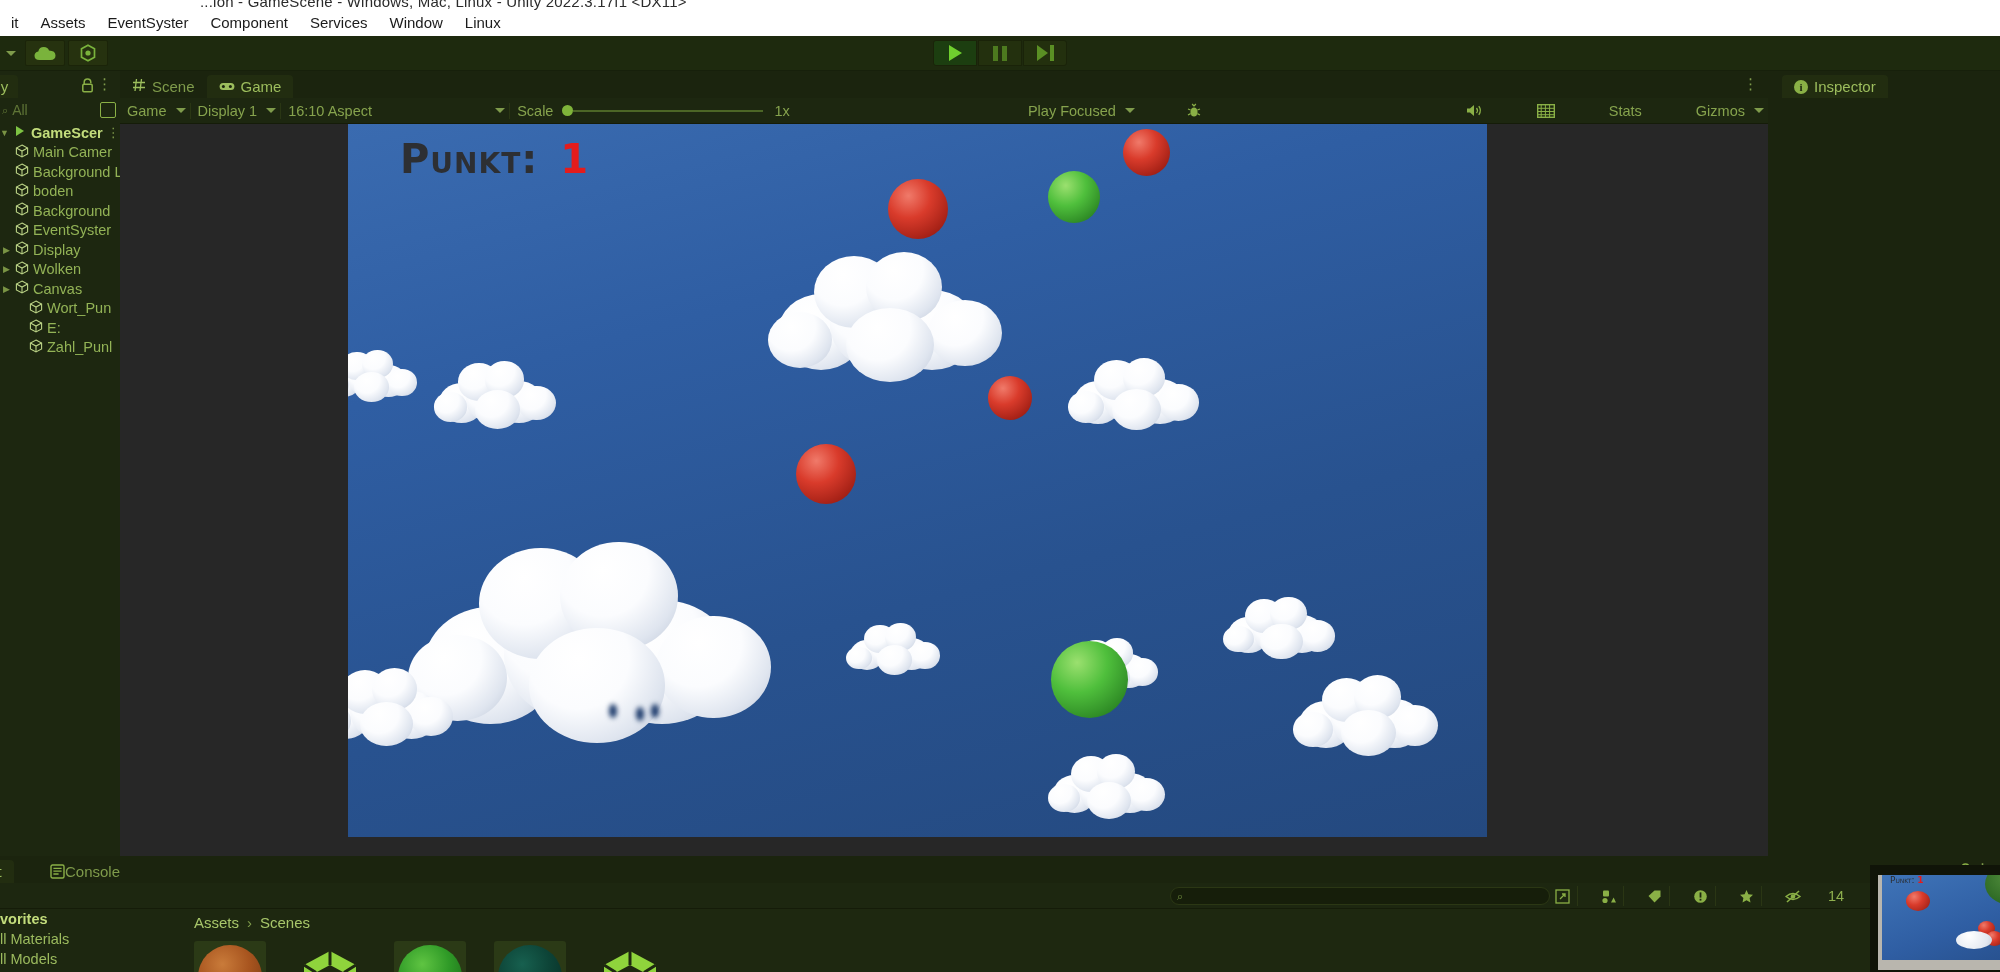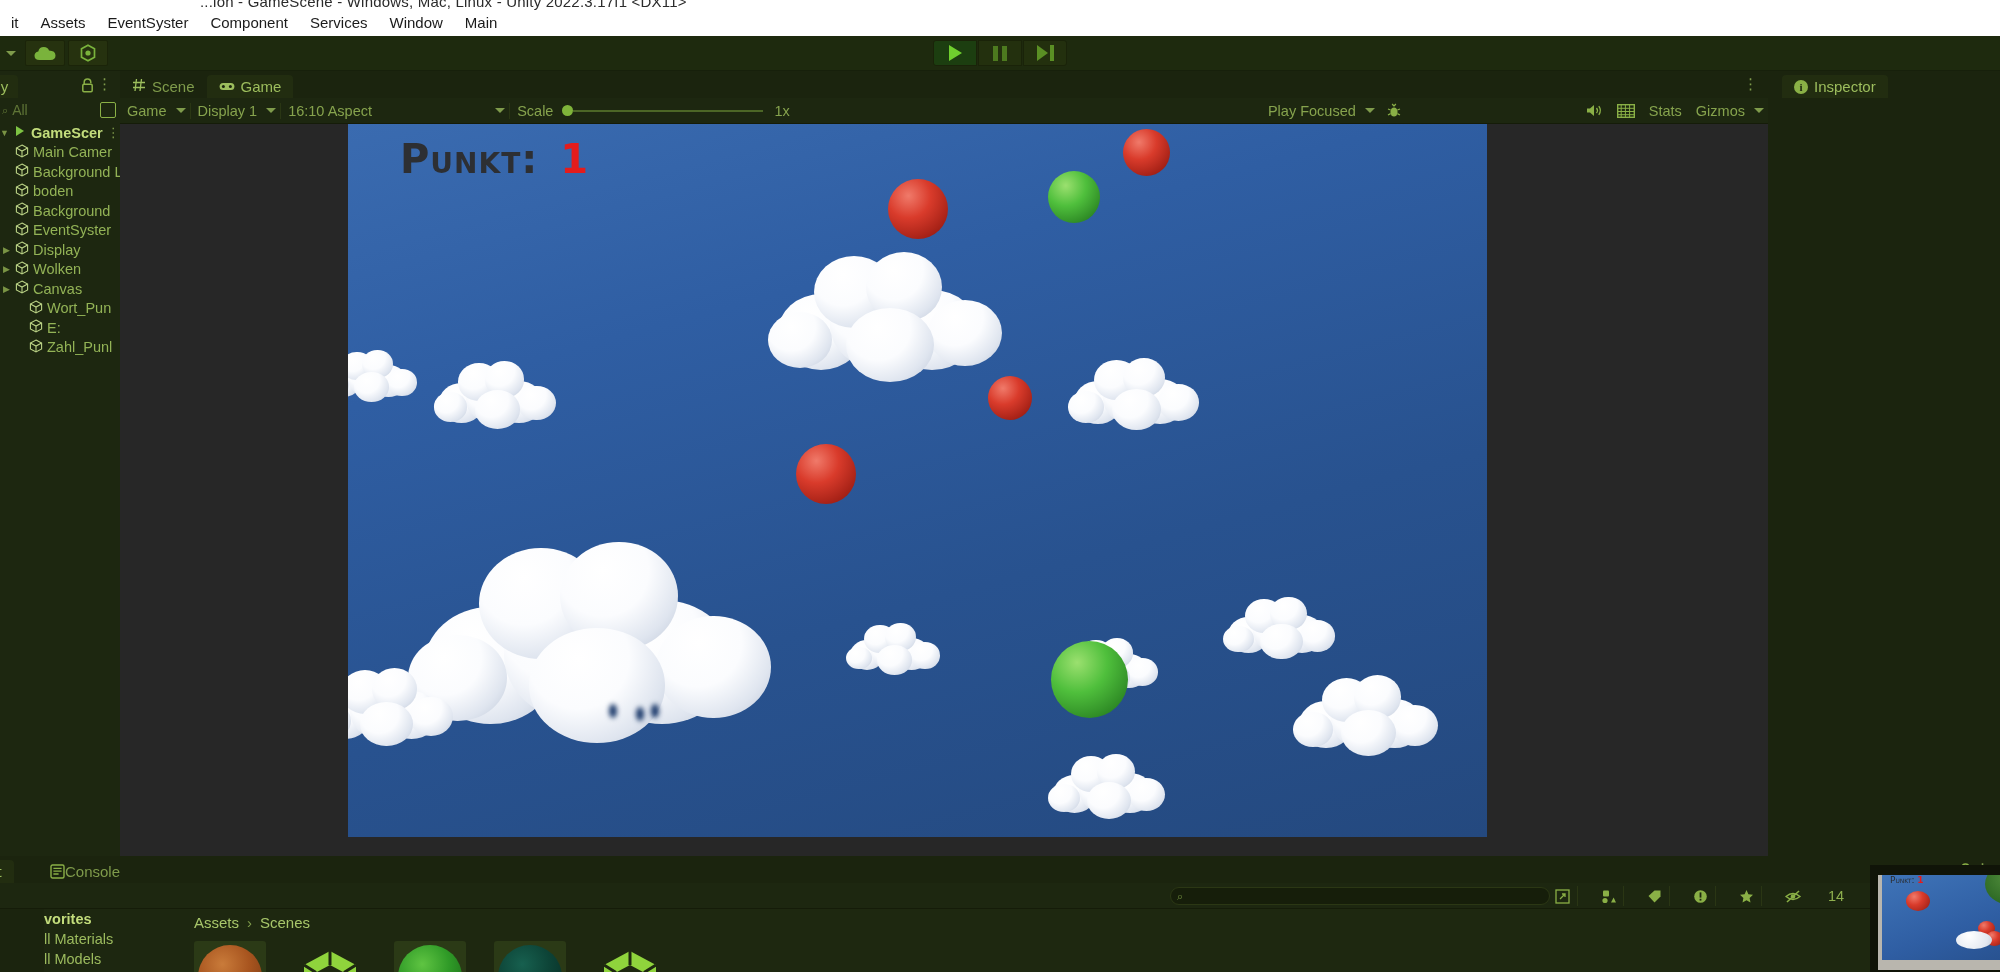--- a/index.html
+++ b/index.html
@@ -117,21 +117,21 @@
   .gvt-item {
     height: 22px; display: flex; align-items: center; gap: 5px; padding: 0 7px;
     font-size: 14.5px; color: #86a34d; white-space: nowrap; cursor: pointer;
   }
   .gvt-item.drop { padding-right: 4px; }
   .caret { width: 0; height: 0; border-left: 5px solid transparent; border-right: 5px solid transparent; border-top: 5px solid #7f9b4b; margin-left: 4px; }
   .gvt-sep { width: 1px; height: 16px; background: #2a3614; }
   .scale-slider { display: flex; align-items: center; gap: 0; margin-left: 4px; }
   .scale-knob { width: 11px; height: 11px; border-radius: 50%; background: #7fb43a; }
   .scale-track { width: 190px; height: 2px; background: #4c6626; }
-  .gvt-right { margin-left: auto; display: flex; align-items: center; height: 22px; }
+  .gvt-right { margin-left: auto; display: flex; align-items: center; height: 22px; gap: 40px; }
   .gv-surface {
     position: absolute; left: 0; right: 0; top: 53px; bottom: 0;
     background: #272727; overflow: hidden;
   }
   .gv-screen {
     position: absolute; left: 228px; top: 0px; width: 1139px; height: 713px;
     overflow: hidden;
     background: linear-gradient(165deg, #3a6bb0 0%, #2f5ea3 28%, #28528f 62%, #24497f 100%);
   }
 
@@ -188,21 +188,21 @@
     display: flex; align-items: center; padding: 0 6px;
   }
   .search-wrap .si { color: #6d8a3c; font-size: 11px; }
   .bp-icons { position: absolute; left: 1548px; top: 3px; display: flex; align-items: center; gap: 16px; }
   .bp-ibtn {
     width: 30px; height: 20px; display: flex; align-items: center; justify-content: center;
     border-right: 1px solid #2a3614; cursor: pointer;
   }
   .bp-count { font-size: 14.5px; color: #8fb04e; padding-left: 4px; }
   .bp-content { position: absolute; left: 0; top: 53px; width: 2000px; bottom: 0; }
-  .bp-favs { position: absolute; left: 0; top: 0; width: 190px; bottom: 0; background: #1d2710; margin-left: 44px; }
+  .bp-favs { position: absolute; left: 0; top: 0; width: 190px; bottom: 0; background: #1d2710; }
   .fav-row { height: 20px; display: flex; align-items: center; font-size: 14.5px; white-space: nowrap; }
   .fav-row.head { color: #c3dd7c; font-weight: bold; }
   .fav-row .lbl { color: #9cbb5e; }
   .bp-assets { position: absolute; left: 190px; top: 0; right: 0; bottom: 0; background: #1e2810; }
   .crumb { height: 26px; display: flex; align-items: center; gap: 8px; padding-left: 4px; font-size: 15px; color: #a8c76a; }
   .crumb .sep { color: #7f9b4b; }
   .thumbs { display: flex; gap: 28px; padding-left: 4px; padding-top: 6px; }
   .thumb { width: 72px; height: 72px; border-radius: 3px; position: relative; overflow: hidden; }
   .thumb.mat { background: #2b3a16; }
   .thumb .sph { position: absolute; left: 4px; top: 4px; width: 64px; height: 64px; border-radius: 50%; }
@@ -239,21 +239,21 @@
   </div>
 
   <div class="menubar">
     <div class="menubar-inner" id="menubar-inner">
         <div class="menu-item">it</div>
         <div class="menu-item">Assets</div>
         <div class="menu-item">EventSyster</div>
         <div class="menu-item">Component</div>
         <div class="menu-item">Services</div>
         <div class="menu-item">Window</div>
-        <div class="menu-item">Main</div>
+        <div class="menu-item">Linux</div>
       </div>
   </div>
 
   <div class="toolbar">
     <div class="tb-left">
       <div class="tb-btn narrow">
         <div class="caret" style="margin:0"></div>
       </div>
       <div class="tb-btn">
         <svg width="22" height="15" viewBox="0 0 22 15">

